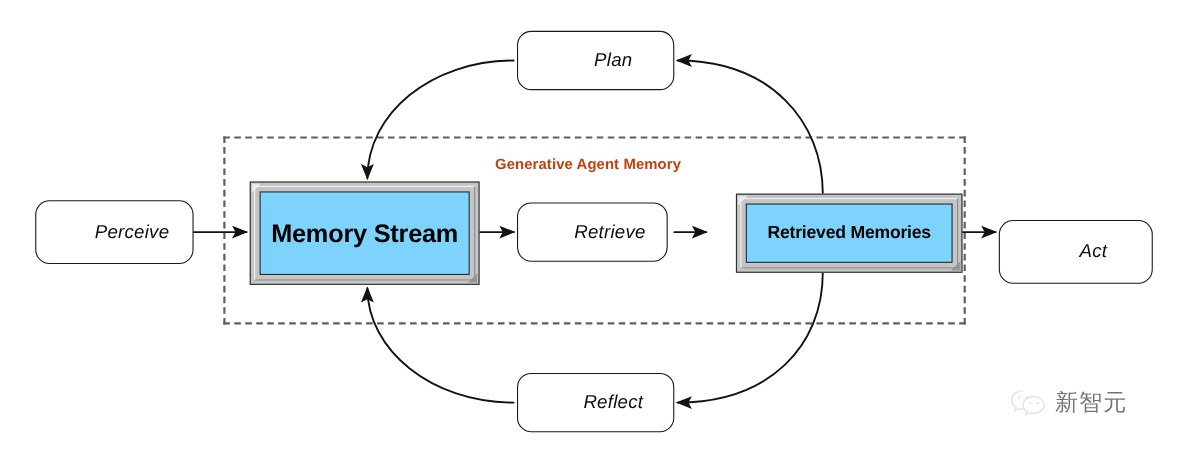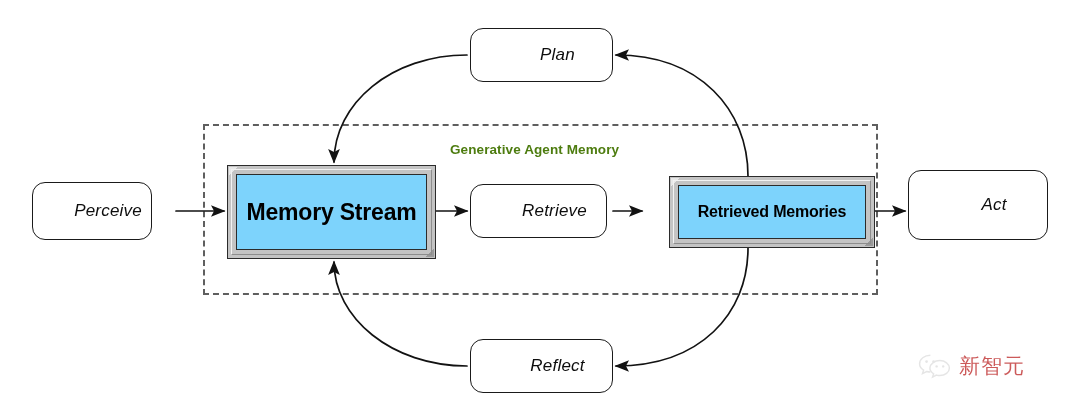--- a/index.html
+++ b/index.html
@@ -101,38 +101,38 @@
     box-sizing: border-box;
     border: 2.4px dashed #5f5f5f;
     background: transparent;
   }
   #boundary-title {
     position: absolute;
     left: 450px;
     top: 142px;
     font-size: 13.5px;
     font-weight: bold;
-    color: #4d7c0f;
+    color: #c2410c;
     letter-spacing: .1px;
     white-space: nowrap;
   }
 
   
   #watermark {
     position: absolute;
     left: 918px;
     top: 352px;
     display: flex;
     align-items: center;
     gap: 7px;
     opacity: .72;
   }
   #watermark .wm-text {
     font-size: 21px;
-    color: #b91c1c;
+    color: #404040;
     letter-spacing: 1px;
     font-family: "DejaVu Sans", sans-serif;
   }
 </style>
 </head>
 <body>
 
 <div id="stage">
 
   <div id="boundary"></div>
@@ -158,37 +158,37 @@
       <path d="M748,176 C748,110 700,55 616,55" marker-end="url(#ah)"></path>
 
       <path d="M467,55 C392,55 334,103 334,162" marker-end="url(#ah)"></path>
 
       <path d="M748,248 C748,314 700,366 616,366" marker-end="url(#ah)"></path>
 
       <path d="M467,366 C392,366 334,318 334,262" marker-end="url(#ah)"></path>
     </g>
   </svg>
 
-  <div class="node-round" style="left:32px; top:182px; width:120px; height:58px;text-align:right;">
+  <div class="node-round" style="left:32px; top:182px; width:144px; height:58px;text-align:right;">
     <span>Perceive</span>
   </div>
 
   <div class="node-bevel" id="memory-stream">
     <div class="bevel-inner">Memory Stream</div>
   </div>
 
   <div class="node-round" style="left:470px; top:184px; width:137px; height:54px;">
     <span>Retrieve</span>
   </div>
 
   <div class="node-bevel" id="retrieved-memories">
     <div class="bevel-inner">Retrieved Memories</div>
   </div>
 
-  <div class="node-round" style="left:908px; top:170px; width:140px; height:70px;">
+  <div class="node-round" style="left:908px; top:200px; width:140px; height:58px;">
     <span>Act</span>
   </div>
 
   <div class="node-round" style="left:470px; top:28px; width:143px; height:54px;">
     <span>Plan</span>
   </div>
 
   <div class="node-round" style="left:470px; top:339px; width:143px; height:54px;text-align:right;">
     <span>Reflect</span>
   </div>

